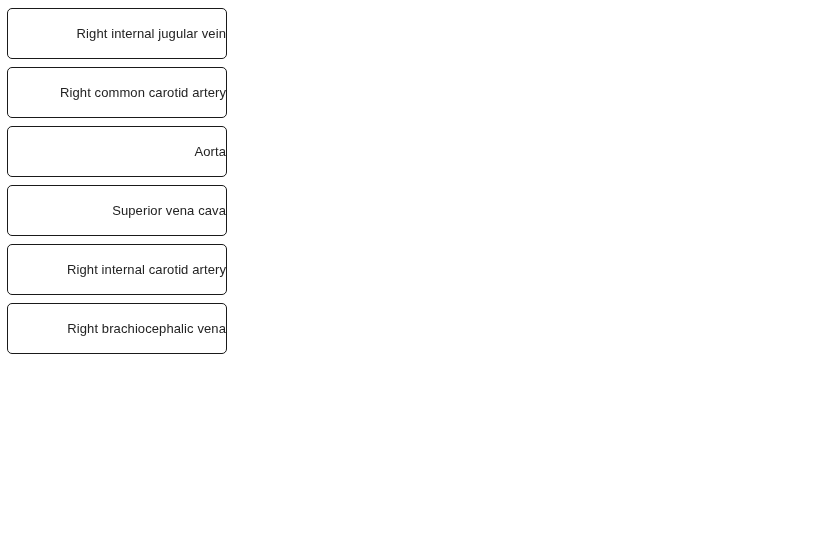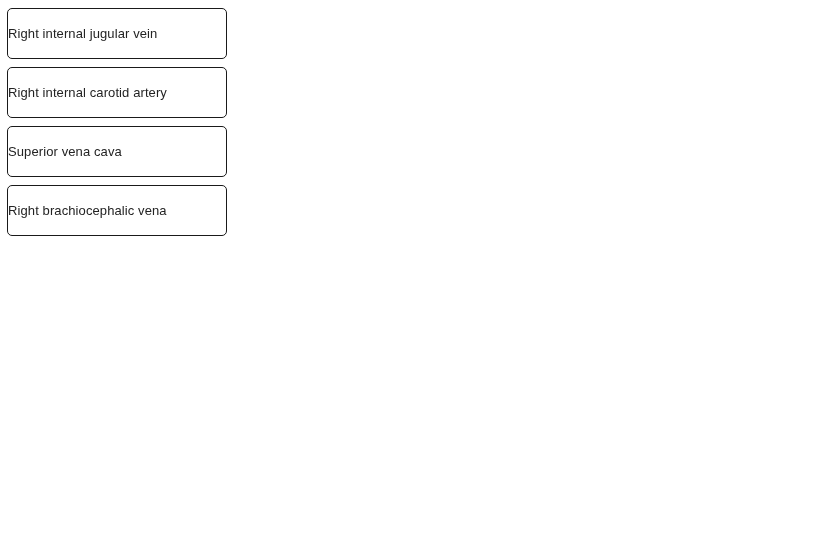--- a/index.html
+++ b/index.html
@@ -36,21 +36,21 @@
 
   .label-card {
     box-sizing: border-box;
     width: 220px;
     height: 51px;
     background: #ffffff;
     border: 1.5px solid #1a1a1a;
     border-radius: 5px;
     display: flex;
     align-items: center;
-    justify-content: flex-start;
+    justify-content: flex-end;
     cursor: move;
     user-select: none;
   }
 
   .label-card-text {
     font-family: "Liberation Sans", sans-serif;
     font-size: 13px;
     line-height: 16px;
     color: #232323;
     text-align: center;
@@ -72,30 +72,36 @@
 <body>
 
 <div id="canvas">
 
   <div id="label-stack">
 
     <div class="label-card">
       <span class="label-card-text">Right internal jugular vein</span>
     </div>
 
-
+    <div class="label-card">
+      <span class="label-card-text">Right common carotid artery</span>
+    </div>
 
 
 
     <div class="label-card">
-      <span class="label-card-text">Right internal carotid artery</span>
+      <span class="label-card-text">Aorta</span>
     </div>
 
     <div class="label-card">
       <span class="label-card-text">Superior vena cava</span>
+    </div>
+
+    <div class="label-card">
+      <span class="label-card-text">Right internal carotid artery</span>
     </div>
 
 
     <div class="label-card">
       <span class="label-card-text">Right brachiocephalic vena</span>
     </div>
 
   </div>
 
   <div id="drop-area"></div>

